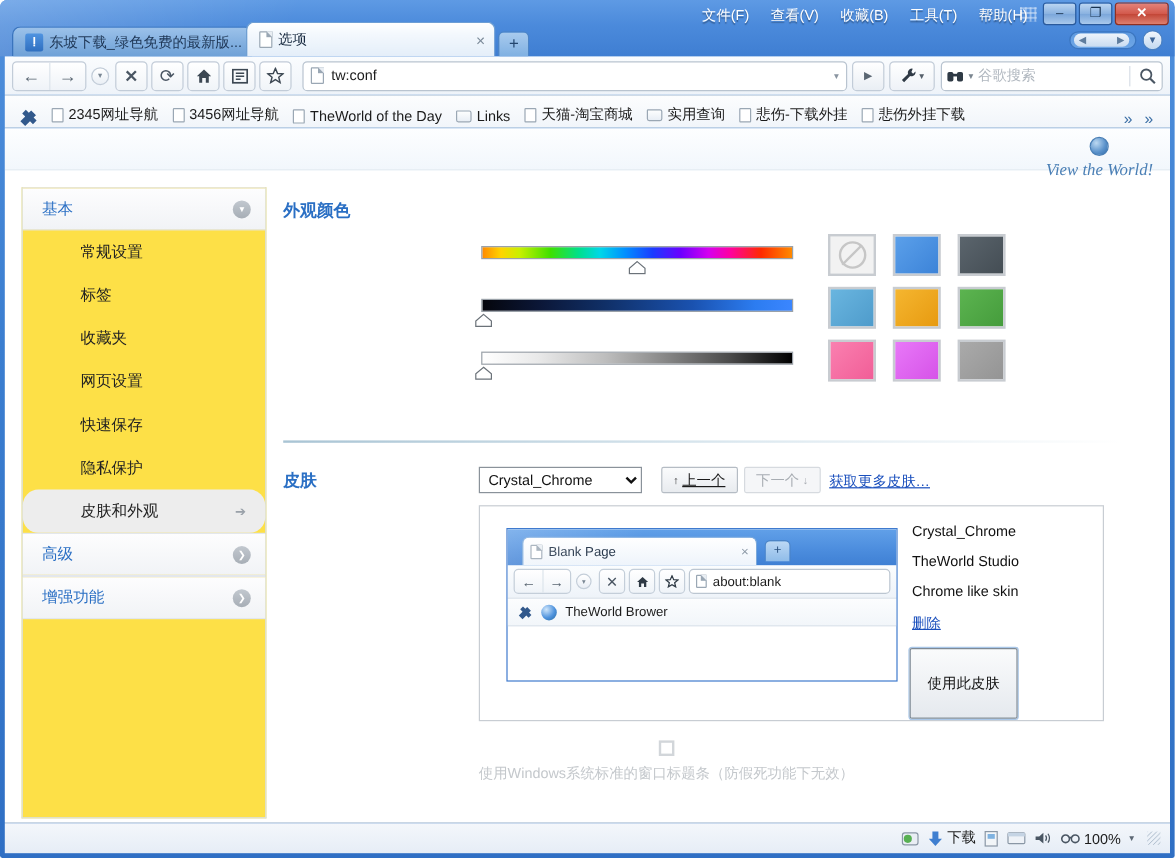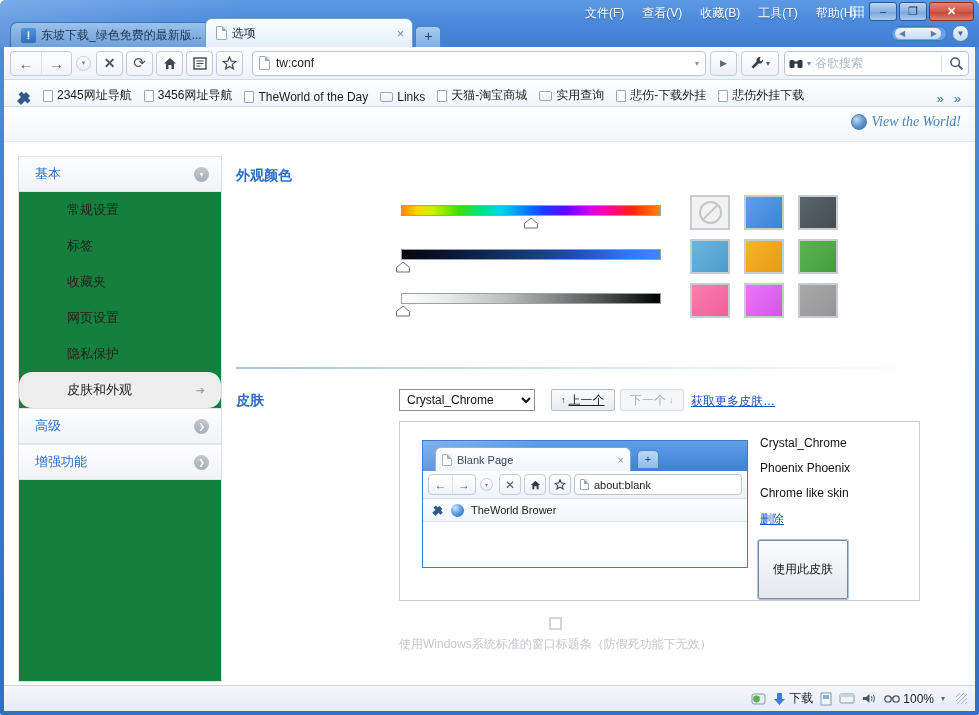--- a/index.html
+++ b/index.html
@@ -184,32 +184,32 @@
     position: absolute; left: 4px; top: 107px; width: 971px; height: 578px;
     background: #ffffff; overflow: hidden;
   }
   #brandbar {
     position: absolute; left: 0; top: 0; width: 971px; height: 35px;
     background: linear-gradient(to bottom, #fdfeff 0%, #f2f7fc 100%);
     border-bottom: 1px solid #e2eaf2;
   }
   #brand {
     position: absolute; right: 14px; top: 7px; display: flex; align-items: center; gap: 5px;
-    color: #4a7fb5; font-family: "Liberation Serif", serif; font-style: italic; font-size: 14px;
+    color: #4a7fb5; font-family: "Liberation Serif", serif; font-style: italic; font-size: 14px; flex-direction: column;
   }
   .globe {
     width: 16px; height: 16px; border-radius: 50%;
     background: radial-gradient(circle at 33% 30%, #bcd9f2 0%, #5d94cc 55%, #2f6aa8 100%);
     border: 1px solid #4a7fb5;
   }
 
   
   #optnav {
     position: absolute; left: 14px; top: 49px; width: 204px; height: 526px;
-    background: #15803d; border: 1px solid #d9e0e7; border-top: none;
+    background: #fde047; border: 1px solid #d9e0e7; border-top: none;
   }
   .grp-header {
     height: 36px; display: flex; align-items: center; justify-content: space-between;
     padding: 0 12px 0 16px;
     background: linear-gradient(to bottom, #fdfdfe 0%, #f1f3f6 100%);
     border-top: 1px solid #e3e7ec; border-bottom: 1px solid #e3e7ec;
     color: #2a6fc4; font-size: 13px;
   }
   .grp-header .gl { text-decoration: none; }
   .circle-icon {
@@ -512,20 +512,23 @@
       <div class="nav-item">
         <span>标签</span>
       </div>
       <div class="nav-item">
         <span>收藏夹</span>
       </div>
       <div class="nav-item">
         <span>网页设置</span>
       </div>
       <div class="nav-item">
+        <span>快速保存</span>
+      </div>
+      <div class="nav-item">
         <span>隐私保护</span>
       </div>
       <div class="nav-item selected">
         <span>皮肤和外观</span>
         <span class="arr">➔</span>
       </div>
 
       <div class="grp-header">
         <span class="gl">高级</span>
         <span class="circle-icon">❯</span>
@@ -661,21 +664,21 @@
               <svg width="14" height="13" viewBox="0 0 18 16">
                   <path d="M3 11 L7 7 L4.5 4.5 L7.5 1.5 L10 4 L12 2 L16 6 L14 8 L16.5 10.5 L13.5 13.5 L11 11 L7 15 Z" fill="#32598c"></path>
                 </svg>
               <span class="pv-globe"></span>
               <span>TheWorld Brower</span>
             </div>
           </div>
 
           <div id="skinlist">
             <div class="skin-name">Crystal_Chrome</div>
-            <div class="skin-name">Phoenix Phoenix</div>
+            <div class="skin-name">TheWorld Studio</div>
             <div class="skin-name">Chrome like skin</div>
             <a href="#" class="link">删除</a>
           </div>
 
           <div class="use-skin">使用此皮肤</div>
         </div>
 
         <div id="winbar-opt">
           <span class="cbox"></span>
           <span class="lbl">使用Windows系统标准的窗口标题条（防假死功能下无效）</span>

